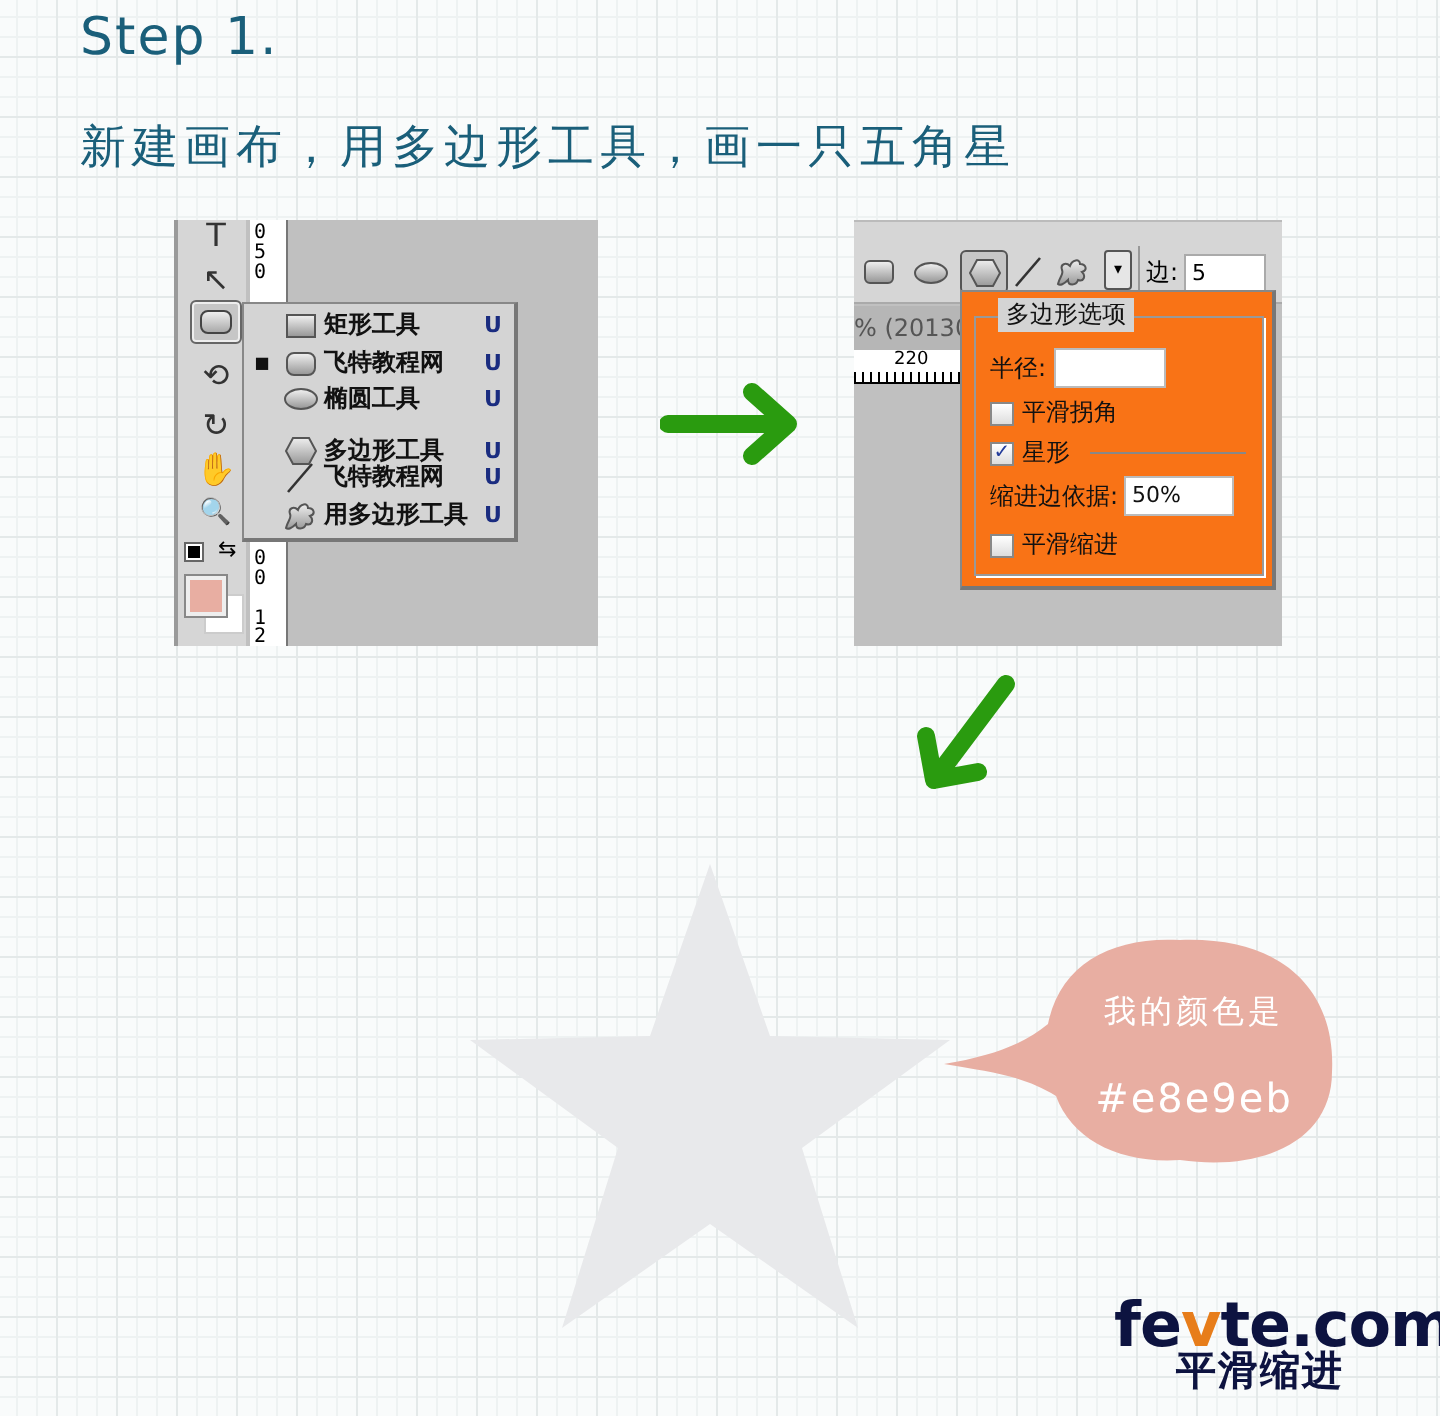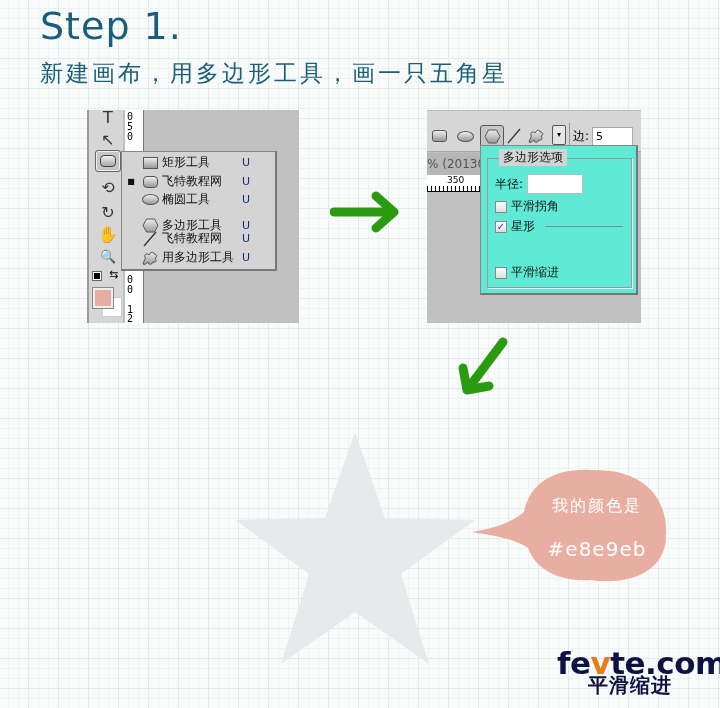--- a/index.html
+++ b/index.html
@@ -12,21 +12,21 @@
         linear-gradient(to bottom, #e4e9e9 1px, transparent 1px),
         linear-gradient(to right, #eef2f2 1px, transparent 1px),
         linear-gradient(to bottom, #eef2f2 1px, transparent 1px);
       background-size: 30px 30px, 30px 30px, 10px 10px, 10px 10px;
       background-position: -2px -2px, -2px -2px, -2px -2px, -2px -2px;
       font-family: "DejaVu Sans", sans-serif;
     }
     .title {
       position: absolute; left: 40px; top: 4px;
       font-family: "DejaVu Sans", sans-serif;
-      font-size: 38px; color: #1a5f7a; letter-spacing: 1px;
+      font-size: 26px; color: #1a5f7a; letter-spacing: 1px;
       font-weight: normal;
     }
     .subtitle {
       position: absolute; left: 40px; top: 58px;
       font-size: 23px; color: #1a5f7a; letter-spacing: 3px;
     }
 
     
     .panel1 {
       position: absolute; left: 87px; top: 110px; width: 212px; height: 213px;
@@ -42,23 +42,23 @@
       font-size: 10px; color: #000; font-family: "DejaVu Sans Mono", monospace;
     }
     .p1-ruler span { position: absolute; left: 2px; line-height: 10px; }
     .tool { position: absolute; left: 6px; width: 26px; height: 22px; display: flex; align-items: center; justify-content: center; font-size: 16px; color: #333; }
     .tool.active { border: 1px solid #666; border-radius: 3px; background: #c6c6c6; box-shadow: inset 0 0 0 1px #eee; }
     .rrect-glyph { width: 16px; height: 12px; border: 1.5px solid #444; border-radius: 4px; background: linear-gradient(#eee,#aaa); }
     .swatch-fg { position: absolute; left: 4px; top: 178px; width: 20px; height: 20px; background: #e8aea2; border: 2px solid #eee; outline: 1px solid #888; }
     .swatch-bg { position: absolute; left: 13px; top: 187px; width: 20px; height: 20px; background: #fff; border: 1px solid #ccc; }
 
     .flyout {
-      position: absolute; left: 34px; top: 41px; width: 156px; height: 120px;
+      position: absolute; left: 34px; top: 41px; width: 138px; height: 120px;
       background: #d4d4d4; border: 1px solid #888; border-right: 2px solid #777; border-bottom: 2px solid #777;
-      font-size: 12px; color: #111;
+      font-size: 12px; color: #111; font-weight: bold;
     }
     .fly-item { position: absolute; left: 0; width: 136px; height: 19px; display: flex; align-items: center; }
     .fly-bullet { width: 18px; text-align: center; font-size: 8px; }
     .fly-icon { width: 20px; display: flex; align-items: center; justify-content: center; }
     .fly-label { flex: 1; padding-left: 2px; white-space: nowrap; }
     .fly-key { width: 16px; color: #1a2c80; font-size: 11px; }
     .ic-rect { width: 15px; height: 12px; border: 1px solid #555; background: linear-gradient(#eee,#999); }
     .ic-rrect { width: 15px; height: 12px; border: 1px solid #555; border-radius: 4px; background: linear-gradient(#eee,#999); }
     .ic-ellipse { width: 17px; height: 11px; border: 1px solid #555; border-radius: 50%; background: linear-gradient(#eee,#999); }
 
@@ -74,21 +74,21 @@
     .p2-sep { position: absolute; left: 142px; top: 12px; width: 1px; height: 26px; background: #999; }
     .p2-sides-label { position: absolute; left: 146px; top: 17px; font-size: 12px; }
     .p2-sides-input { position: absolute; left: 165px; top: 16px; width: 41px; height: 20px; background: #fff; border: 1px solid #aaa; font-size: 11px; padding-left: 3px; line-height: 18px; }
     .p2-doc-tab { position: absolute; left: 0; top: 43px; width: 60px; height: 22px; background: #b6b6b6; font-size: 12px; color: #555; padding-left: 0; line-height: 22px; }
     .p2-ruler { position: absolute; left: 0; top: 65px; width: 60px; height: 17px; background: #fff; border-bottom: 1px solid #000; font-size: 9px; }
     .p2-ruler span { position: absolute; left: 20px; top: 0; }
     .p2-ruler .ticks { position: absolute; left: 0; bottom: 0; width: 60px; height: 5px; background-image: linear-gradient(to right, #000 1px, transparent 1px); background-size: 4px 5px; }
 
     .poly-dialog {
       position: absolute; left: 53px; top: 35px; width: 158px; height: 150px;
-      background: #5eead4; border: 1px solid #888; border-right: 2px solid #777; border-bottom: 2px solid #777;
+      background: #f97316; border: 1px solid #888; border-right: 2px solid #777; border-bottom: 2px solid #777;
       font-size: 12px; color: #111;
     }
     .poly-fieldset { position: absolute; left: 6px; top: 12px; width: 145px; height: 130px; border: 1px solid #999; box-shadow: 1px 1px 0 #fff; }
     .poly-legend { position: absolute; left: 18px; top: 3px; background: #d4d4d4; padding: 0 4px; font-size: 12px; }
     .row { position: absolute; left: 14px; display: flex; align-items: center; font-size: 12px; }
     .text-input { height: 20px; background: #fff; border: 1px solid #bbb; font-size: 11px; padding-left: 3px; line-height: 18px; }
     .cb { width: 12px; height: 12px; border: 1px solid #888; background: linear-gradient(#fff,#ddd); margin-right: 4px; font-size: 10px; line-height: 10px; color: #233c9a; text-align: center; }
     .line-rule { width: 78px; height: 1px; background: #888; margin-left: 10px; }
 
     
@@ -224,40 +224,44 @@
           <path d="M2,14 C3,10 5,9 4,7 C3,4 6,3 8,5 C9,2 13,1 13,4 C16,4 17,7 14,8 C16,10 15,13 12,12 C11,15 7,15 7,12 C5,14 3,15 2,14 Z" fill="url(#g1)" stroke="#555"></path>
         </svg>
     </div>
     <div class="p2-dd">▾</div>
     <div class="p2-sep"></div>
     <div class="p2-sides-label">边:</div>
     <div class="p2-sides-input">5</div>
   </div>
   <div class="p2-doc-tab">% (20130</div>
   <div class="p2-ruler">
-    <span>350</span>
+    <span>220</span>
     <div class="ticks"></div>
   </div>
 
   <div class="poly-dialog">
     <div class="poly-fieldset"></div>
     <div class="poly-legend">多边形选项</div>
     <div class="row" style="top:28px;">
       <span>半径:</span>
       <span class="text-input" style="width:56px; margin-left:4px;"></span>
     </div>
     <div class="row" style="top:52px;font-family:Liberation Mono, monospace;">
       <span class="cb"></span>
       <span>平滑拐角</span>
     </div>
     <div class="row" style="top:72px;">
       <span class="cb">✓</span>
       <span>星形</span>
       <span class="line-rule"></span>
     </div>
+    <div class="row" style="top:92px;">
+      <span>缩进边依据:</span>
+      <span class="text-input" style="width:55px; margin-left:3px;">50%</span>
+    </div>
     <div class="row" style="top:118px;">
       <span class="cb"></span>
       <span>平滑缩进</span>
     </div>
   </div>
 </div>
 
 <svg class="arrow" style="left:455px; top:336px;" width="56" height="62" viewBox="0 0 56 62">
   <path d="M48,6 L12,54 M8,32 L12,54 L34,50" fill="none" stroke="#2a9b0f" stroke-width="9" stroke-linecap="round" stroke-linejoin="round"></path>
 </svg>

